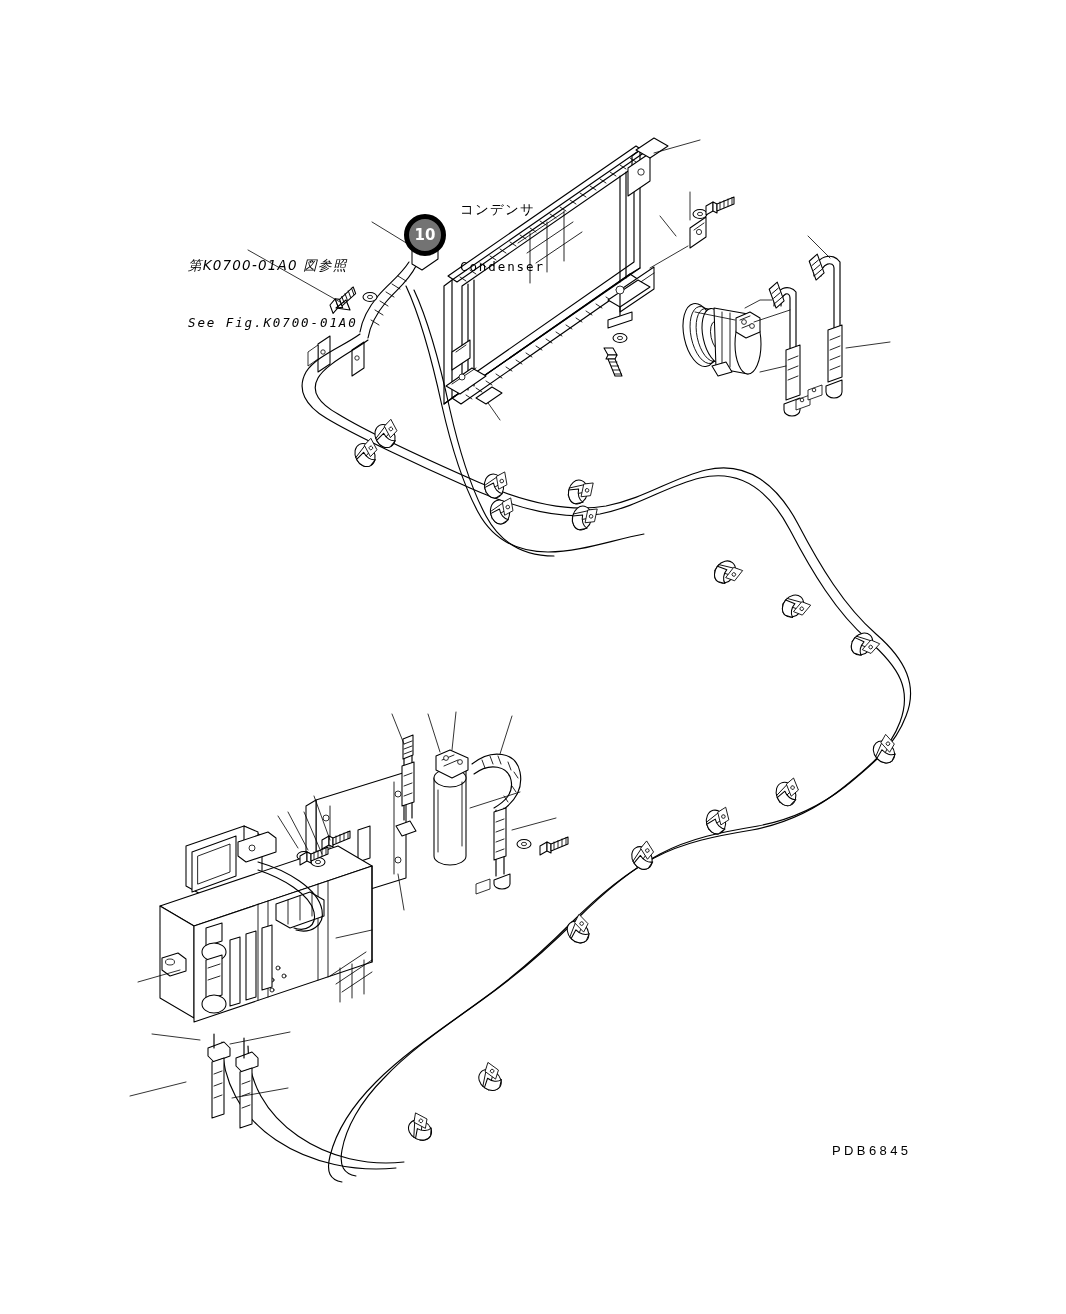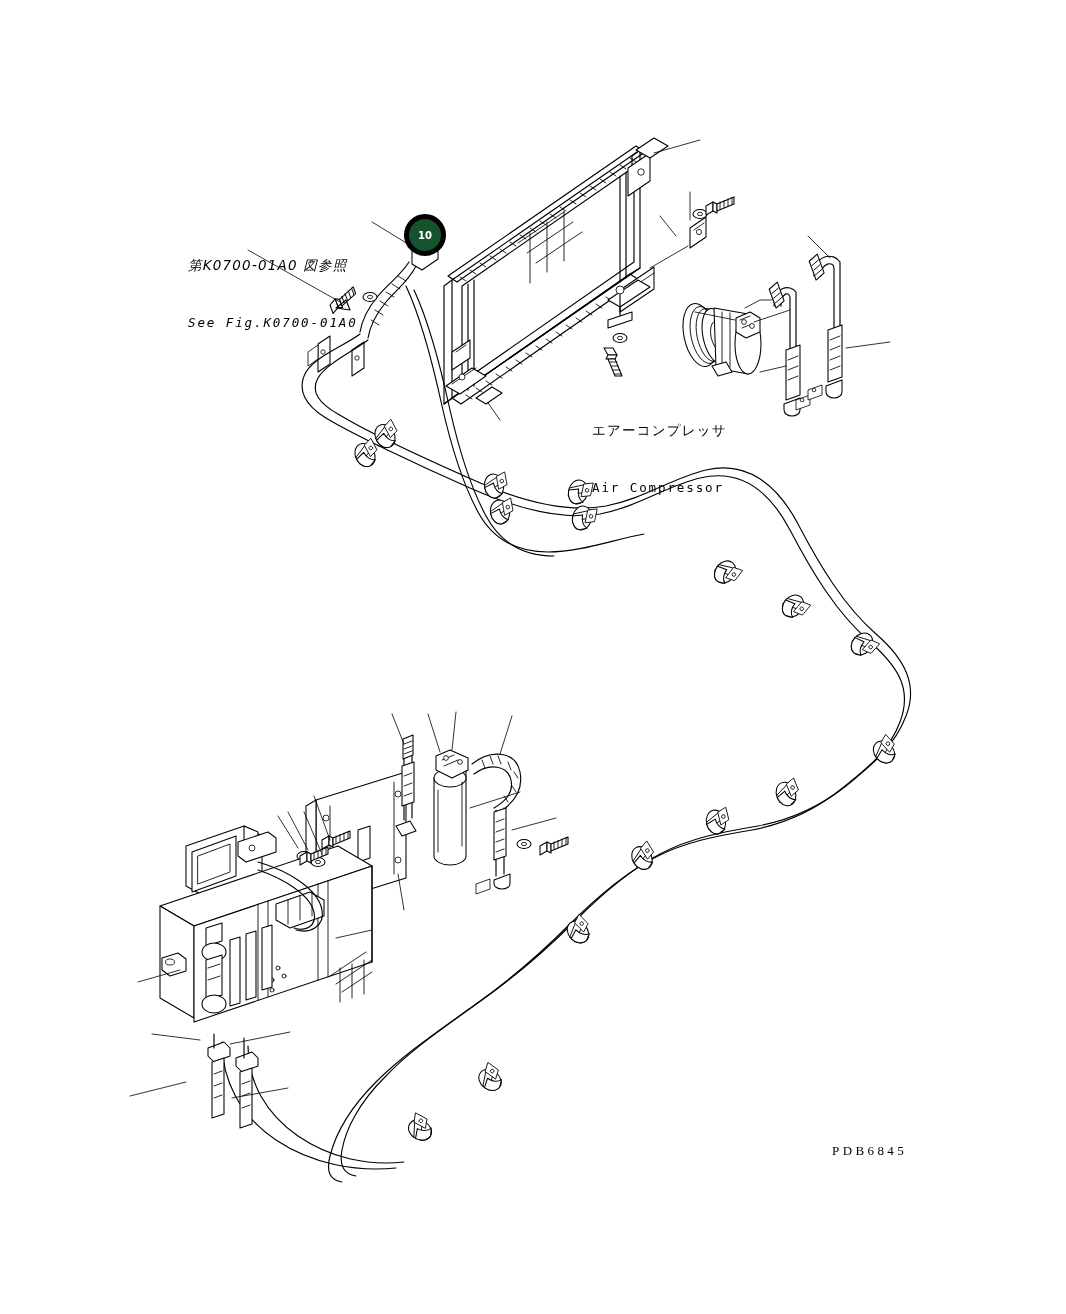--- a/index.html
+++ b/index.html
@@ -7,21 +7,21 @@
   body{
     width:1066px;height:1314px;overflow:hidden;position:relative;
     font-family:"DejaVu Sans Mono","Liberation Mono",monospace;
     color:#000;
   }
   #sheet{position:absolute;inset:0;width:1066px;height:1314px;background:#fff;}
   svg#dwg{position:absolute;left:0;top:0;width:1066px;height:1314px;display:block;}
   .lbl{position:absolute;white-space:pre;line-height:1.28;}
   .jp{font-family:"DejaVu Sans","Liberation Sans",sans-serif;font-size:13.5px;letter-spacing:1.2px;}
   .en{font-family:"DejaVu Sans Mono","Liberation Mono",monospace;font-size:12.5px;letter-spacing:1.9px;}
-  .dwgno{position:absolute;font-family:Liberation Serif, serif;
+  .dwgno{position:absolute;font-family:Liberation Sans, sans-serif;
          font-size:13px;letter-spacing:3.4px;}
   .badge{position:absolute;border-radius:50%;display:flex;align-items:center;justify-content:center;
          font-family:"DejaVu Sans","Liberation Sans",sans-serif;font-weight:bold;}
 </style>
 </head>
 <body>
 
 <div id="sheet">
 
   <svg id="dwg" viewBox="0 0 1066 1314">
@@ -457,28 +457,28 @@
       <path class="ld" d="M322 854 L304 812"></path>
     </g>
 
   </svg>
 
   <div class="lbl" style="left:188px; top:216px;font-style:italic;">
     <div class="jp">第K0700-01A0 図参照</div>
     <div class="en">See Fig.K0700-01A0</div>
   </div>
 
-
-  <div class="lbl" style="left:592px; top:381px;">
-    <div class="jp">エアーコンプレッサ</div>
-    <div class="en">Air Compressor</div>
+  <div class="lbl" style="left:460px; top:160px;">
+    <div class="jp">コンデンサ</div>
+    <div class="en">Condenser</div>
   </div>
 
 
+
   <div class="badge" style="left:404px; top:214px; width:42px; height:42px;
-              background:#14532d; border:5px solid #000; color:#fff;
-              font-size:10px; box-sizing:border-box;">
+              background:#737373; border:5px solid #000; color:#fff;
+              font-size:15px; box-sizing:border-box;">
     <span>10</span>
   </div>
 
   <div class="dwgno" style="left:832px; top:1143px;">PDB6845</div>
 
 </div>
 
 </body></html>

